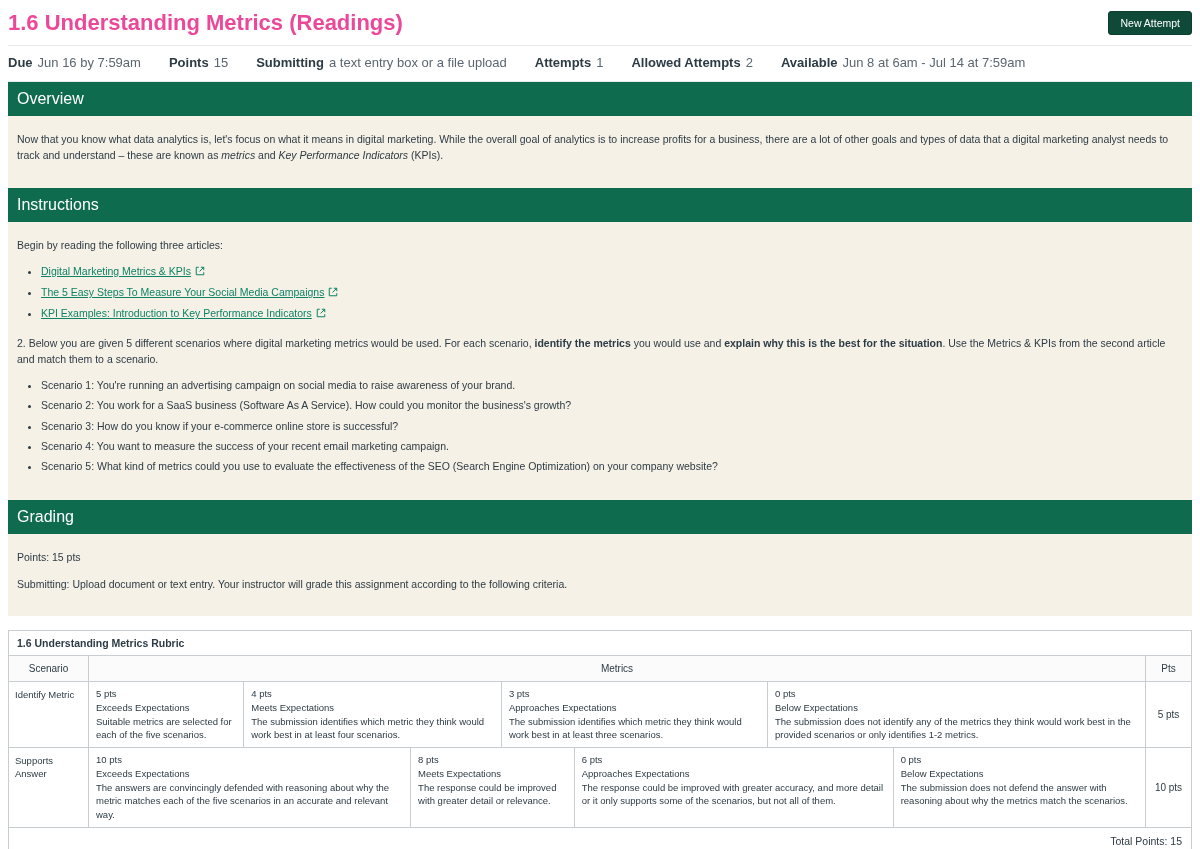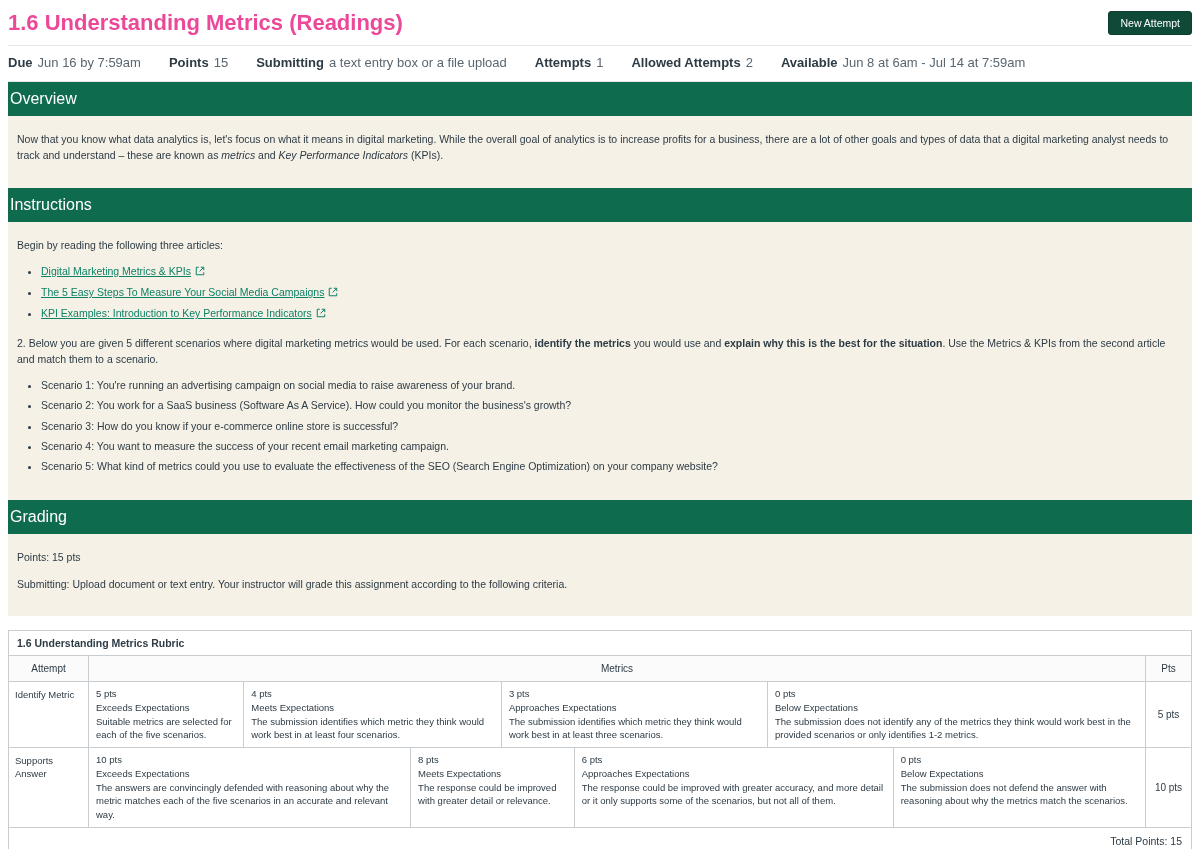--- a/index.html
+++ b/index.html
@@ -20,21 +20,21 @@
 
   
   .meta-row { display:flex; flex-wrap:wrap; column-gap:28px; padding:9px 0 11px;
     border-bottom:1px solid #e8e8e8; font-size:13px; color:#5a6670; }
   .meta-item b { color:#2d3b45; margin-right:5px; font-weight:bold; }
 
   
   .section { margin:0; }
   .section:first-of-type { margin-top:13px; }
   .sec-head { background:#0e6b4e; color:#ffffff; font-size:16px; font-weight:400;
-    padding:8px 2px; }
+    padding:8px 9px; }
   .sec-body { background:#f5f1e6; padding:12px 9px 14px; font-size:10.5px;
     line-height:1.55; }
   .sec-body p { margin:3px 0 10px; }
   .sec-body ul { margin:0 0 12px; padding-left:24px; }
   .sec-body li { margin-bottom:4px; }
   .article-link { color:#0e8267; text-decoration:underline; cursor:pointer; }
   .ext-icon { display:inline-block; margin-left:4px; vertical-align:-1px; color:#0e8267; }
   .task b { font-weight:bold; }
 
   
@@ -130,21 +130,21 @@
     <div class="sec-body">
       <p>Points: 15 pts</p>
       <p>Submitting: Upload document or text entry.  Your instructor will grade this assignment according to the following criteria.</p>
     </div>
   </div>
 
   <div class="rubric">
     <div class="rubric-caption">1.6 Understanding Metrics Rubric</div>
 
     <div class="rubric-headrow">
-      <div class="hc-criteria">Attempt</div>
+      <div class="hc-criteria">Scenario</div>
       <div class="hc-ratings">Metrics</div>
       <div class="hc-pts">Pts</div>
     </div>
 
     <div class="rubric-row row-identify">
       <div class="rc-criterion">Identify Metric</div>
       <div class="rc-ratings">
         <div class="rating-cell" style="width:14.7%">
           <div class="rating-pts">5 pts</div>
           <div class="rating-title">Exceeds Expectations</div>

